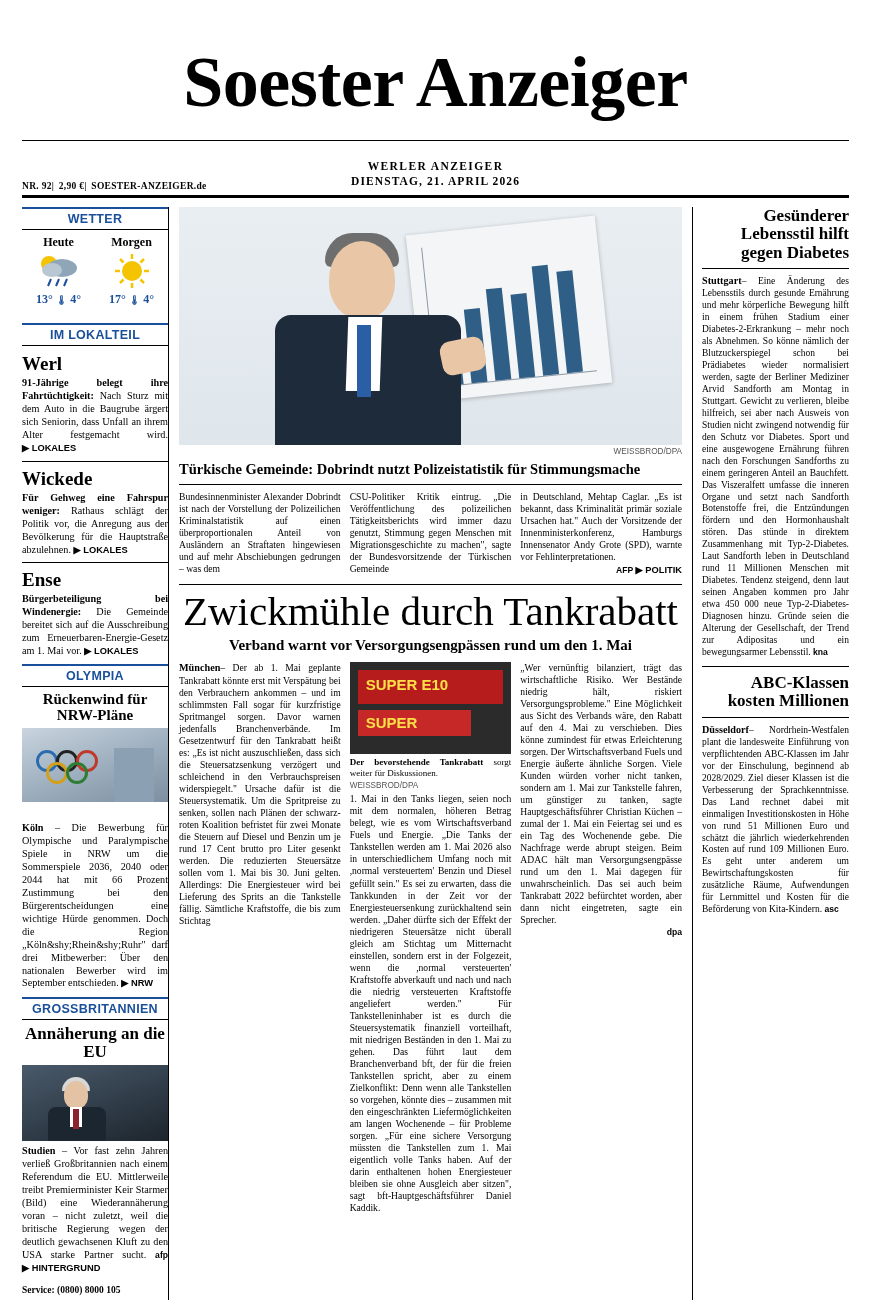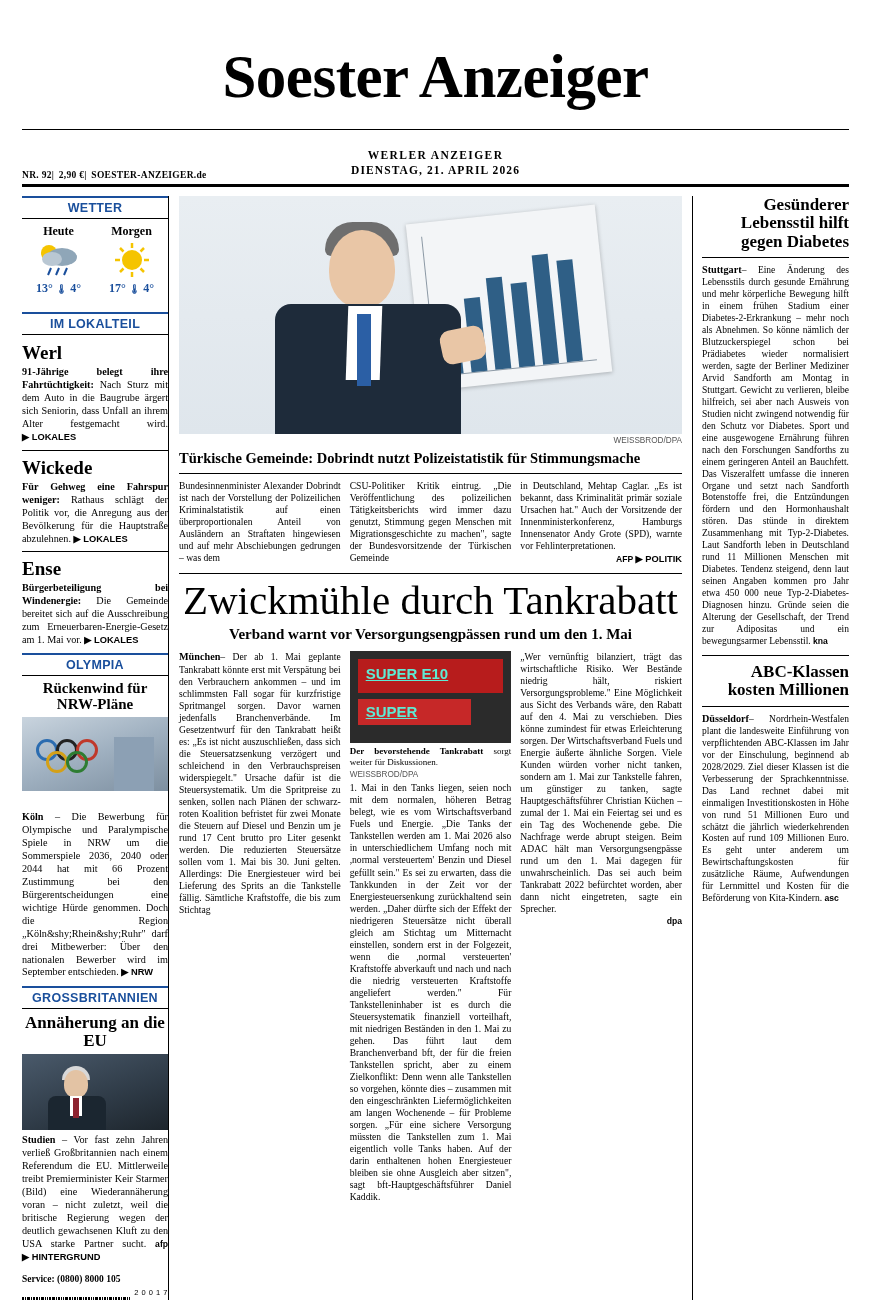--- a/index.html
+++ b/index.html
@@ -9,21 +9,21 @@
     font-family: "Liberation Serif", serif;
     color: #000;
     overflow: hidden;
   }
   .page { width: 871px; height: 1300px; padding: 0 22px; position: relative; }
 
   
   .masthead { text-align: center; padding-top: 46px; }
   .masthead h1 {
     font-family: "Liberation Serif", serif;
-    font-size: 61px; font-weight: 700; letter-spacing: -0.5px;
+    font-size: 72px; font-weight: 700; letter-spacing: -0.5px;
     line-height: 1.0;
   }
   .masthead-rule { border-bottom: 1.5px solid #000; margin-top: 22px; }
   .sub-head { text-align: center; padding: 7px 0 2px; margin-top: 12px; }
   .sub-head .werler { font-size: 11.5px; font-weight: 700; letter-spacing: 1.4px; }
   .sub-head .date { font-size: 11.5px; font-weight: 700; letter-spacing: 1.1px; margin-top: 3px; }
   .head-rule2 { border-bottom: 3px solid #000; margin-top: 6px; position: relative; }
   .issue-line {
     position: absolute; left: 0; bottom: 4px;
     font-size: 9.5px; font-weight: 700; letter-spacing: .3px;
@@ -116,21 +116,21 @@
   .pm-hair { position:absolute; left:146px; top:26px; width:74px; height:34px; background:#6e6e6e; border-radius: 36px 36px 8px 8px;}
   .pm-suit { position:absolute; left: 96px; top: 108px; width: 186px; height: 132px; background:#1e2b3a; border-radius: 16px 16px 0 0;}
   .pm-shirt { position:absolute; left: 168px; top: 110px; width: 34px; height: 74px; background:#fff; transform: skewX(-2deg);}
   .pm-tie { position:absolute; left: 178px; top: 118px; width: 14px; height: 72px; background:#2b5fa5;}
   .pm-hand { position:absolute; left: 262px; top: 132px; width: 44px; height: 34px; background:#e9c6a6; border-radius: 10px; transform: rotate(-12deg);}
 
   
   .ph-tank { width:100%; height: 92px; background:#2b2b2b; position:relative; overflow:hidden;}
   .ph-tank .sign { position:absolute; left:8px; top:8px; right:8px; height:34px; background:#b71c1c;}
   .ph-tank .sign2 { position:absolute; left:8px; top:48px; right:40px; height:26px; background:#c62828;}
-  .ph-tank .txt { position:absolute; color:#5eead4; font-family:"Liberation Sans",sans-serif; font-weight:700;text-decoration:underline;}
+  .ph-tank .txt { position:absolute; color:#fde047; font-family:"Liberation Sans",sans-serif; font-weight:700;}
 </style>
 </head>
 <body>
 
 <div class="page">
 
   <div class="masthead">
     <h1>Soester Anzeiger</h1>
   </div>
   <div class="masthead-rule"></div>

